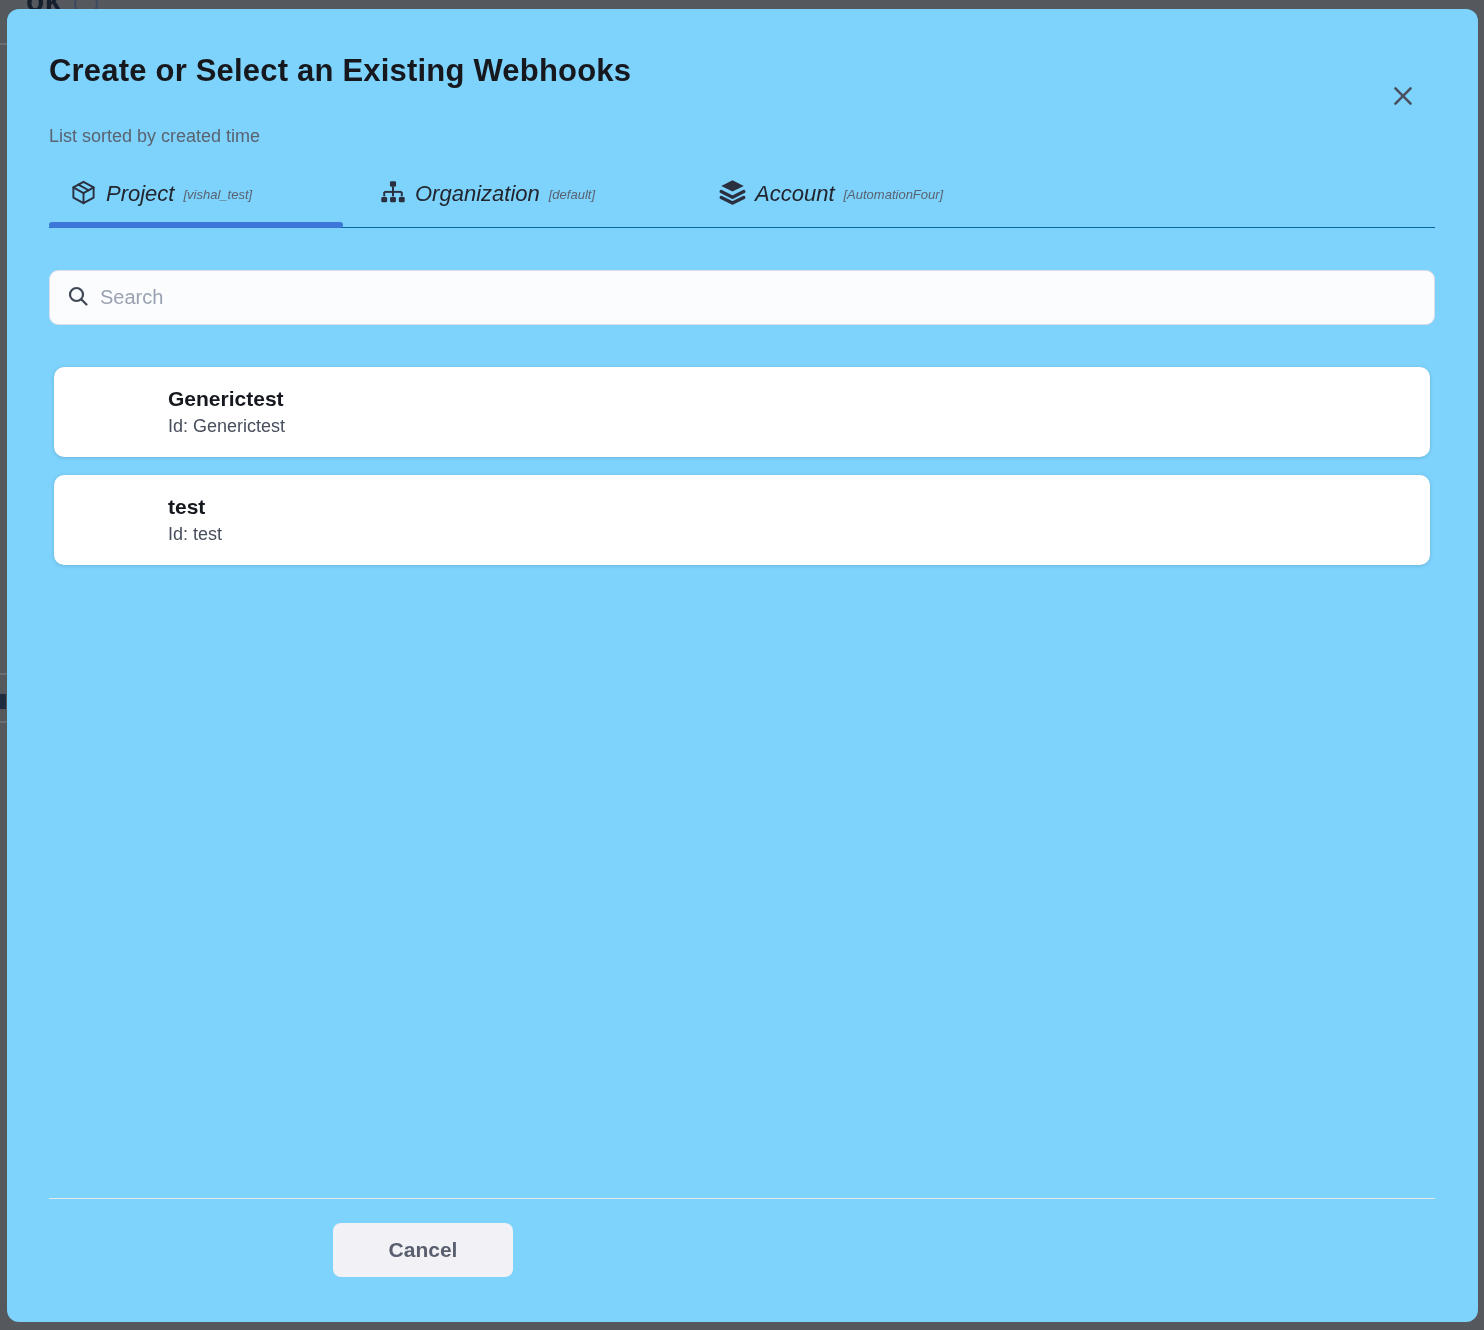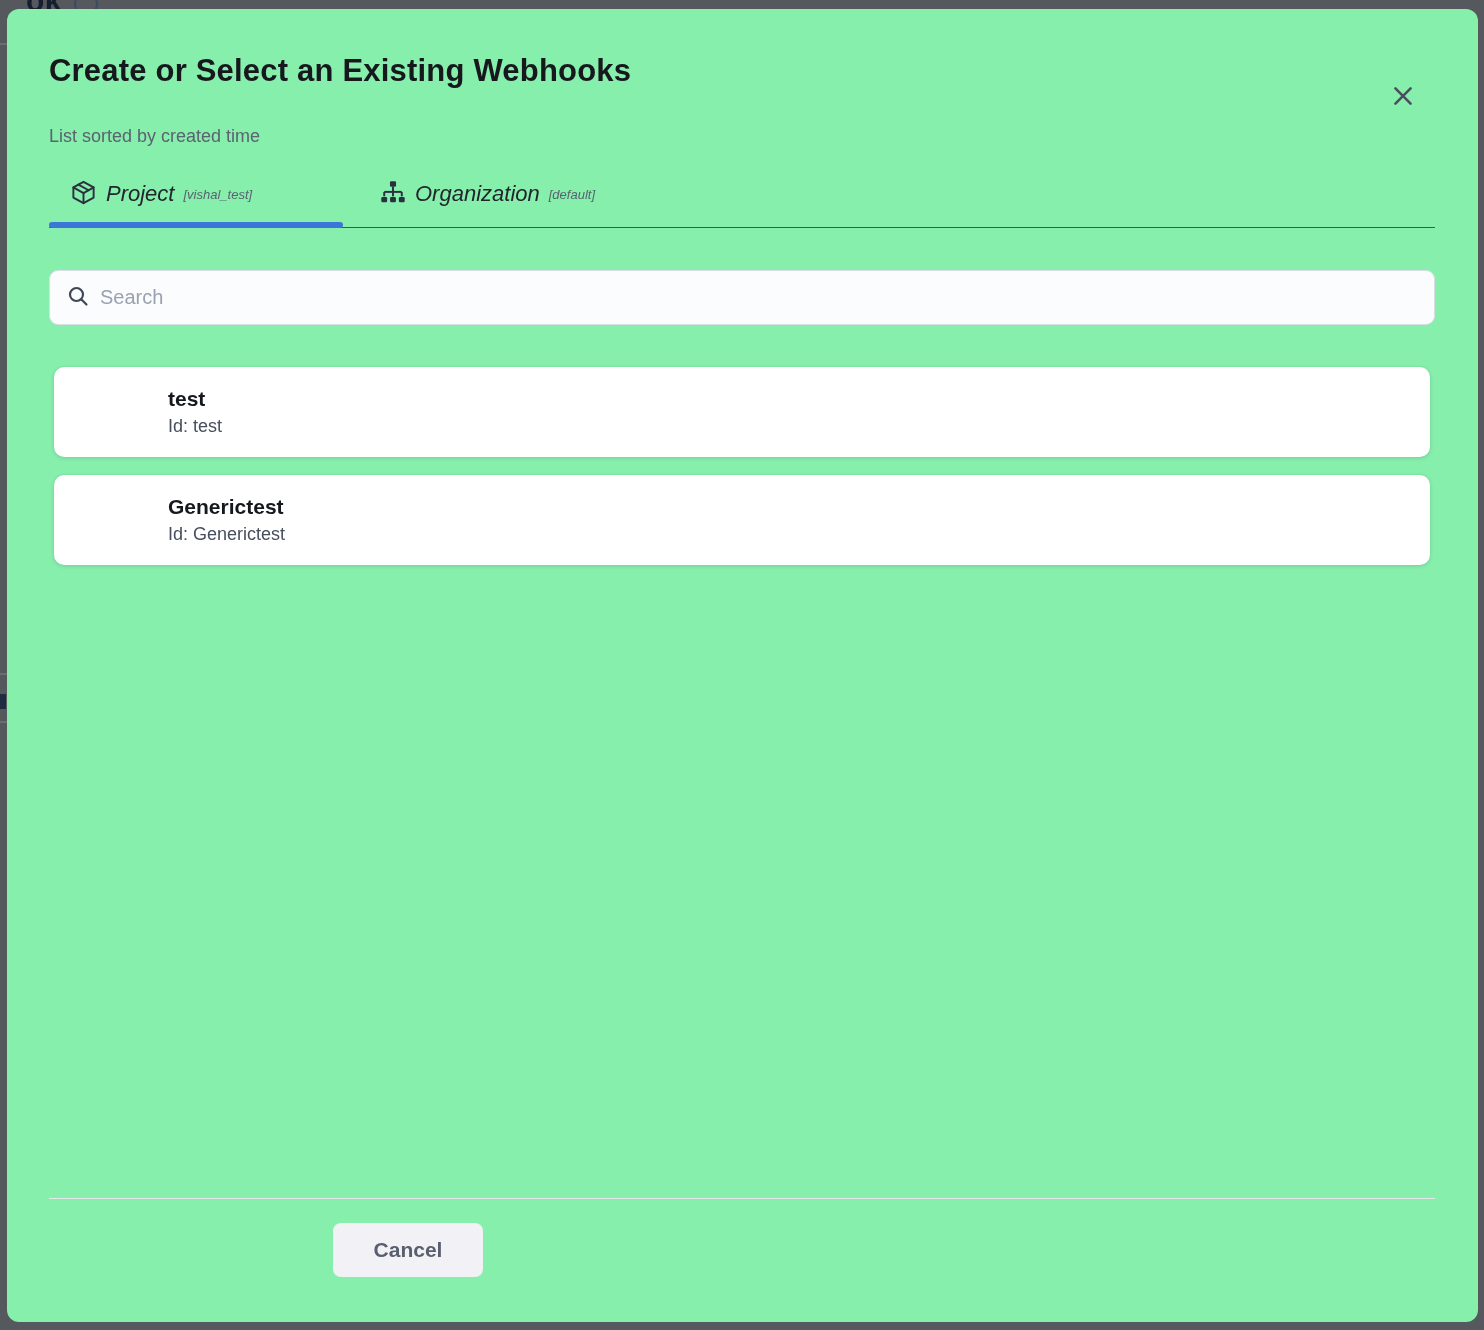--- a/index.html
+++ b/index.html
@@ -22,21 +22,21 @@
   .bg-info-circle {
     width:24px; height:24px; border:2.5px solid #3d4b61; border-radius:50%;
     margin-top:6px;
   }
   .bg-line { position:absolute; left:0; width:7px; height:2px; background:#6a6e72; }
   .bg-navy { position:absolute; left:0; top:694px; width:6px; height:15px; background:#1f2c3f; }
 
   
   .modal {
     position:absolute; left:7px; top:9px; width:1471px; height:1313px;
-    background:#86efac; border-radius:12px;
+    background:#7dd3fc; border-radius:12px;
   }
 
   .modal-title {
     position:absolute; left:42px; top:44px;
     font-size:31px; font-weight:bold; color:#16181d; letter-spacing:.2px;
   }
   .modal-subtitle {
     position:absolute; left:42px; top:117px;
     font-size:18px; color:#5b6270;
   }
@@ -100,21 +100,21 @@
     position:absolute; left:42px; top:1189px; width:1386px; height:1px;
     background:#e6e8ec;
   }
   .btn {
     position:absolute; top:1214px; height:54px; border:none; border-radius:8px;
     font-family:"Liberation Sans", sans-serif;
     font-size:21px; font-weight:bold; cursor:pointer;
     display:flex; align-items:center; justify-content:center;
   }
   .btn-apply { left:43px; width:253px; background:#2e70d2; color:#ffffff; }
-  .btn-cancel { left:326px; width:150px; background:#f1f1f6; color:#595f6e; }
+  .btn-cancel { left:326px; width:180px; background:#f1f1f6; color:#595f6e; }
 </style>
 </head>
 <body>
 
 <div class="bg-snippet">
   <span class="bg-text">ok</span>
   <span class="bg-info-circle"></span>
 </div>
 <div class="bg-line" style="top:43px;"></div>
 <div class="bg-line" style="top:673px;"></div>
@@ -161,45 +161,56 @@
           <rect x="19.2" y="12" width="1.8" height="4"></rect>
           <rect x="1.2" y="16.5" width="5.4" height="5" rx="1.2"></rect>
           <rect x="9.3" y="16.5" width="5.4" height="5" rx="1.2"></rect>
           <rect x="17.4" y="16.5" width="5.4" height="5" rx="1.2"></rect>
         </svg>
       </span>
       <span class="tab-label">Organization</span>
       <span class="tab-context">[default]</span>
     </div>
 
+    <div class="tab tab-account">
+      <span>
+        <svg width="27" height="27" viewBox="0 0 24 24">
+          <path d="M12 1.2 L22 6.2 L12 11.2 L2 6.2 Z" fill="#2b3040"></path>
+          <path d="M2 11.2 L12 16.2 L22 11.2" fill="none" stroke="#2b3040" stroke-width="3" stroke-linejoin="round" stroke-linecap="round"></path>
+          <path d="M2 16.4 L12 21.4 L22 16.4" fill="none" stroke="#2b3040" stroke-width="3" stroke-linejoin="round" stroke-linecap="round"></path>
+        </svg>
+      </span>
+      <span class="tab-label">Account</span>
+      <span class="tab-context">[AutomationFour]</span>
+    </div>
 
   </div>
 
   <div class="search-box">
     <span>
       <svg width="24" height="24" viewBox="0 0 24 24" fill="none" stroke="#3f4654" stroke-width="2.2" stroke-linecap="round">
         <circle cx="10.5" cy="10.5" r="6.5"></circle>
         <line x1="15.5" y1="15.5" x2="20.5" y2="20.5"></line>
       </svg>
     </span>
     <input type="text" placeholder="Search" style="">
   </div>
 
   <div class="list">
 
     <div class="item-card">
+      <div class="item-title">Generictest</div>
+      <div class="item-sub">Id: Generictest</div>
+    </div>
+
+    <div class="item-card">
       <div class="item-title">test</div>
       <div class="item-sub">Id: test</div>
     </div>
 
-    <div class="item-card">
-      <div class="item-title">Generictest</div>
-      <div class="item-sub">Id: Generictest</div>
-    </div>
-
 
   </div>
 
   <div class="footer-divider"></div>
 
   <button class="btn btn-cancel">Cancel</button>
 
 </div>
 
 </body></html>

